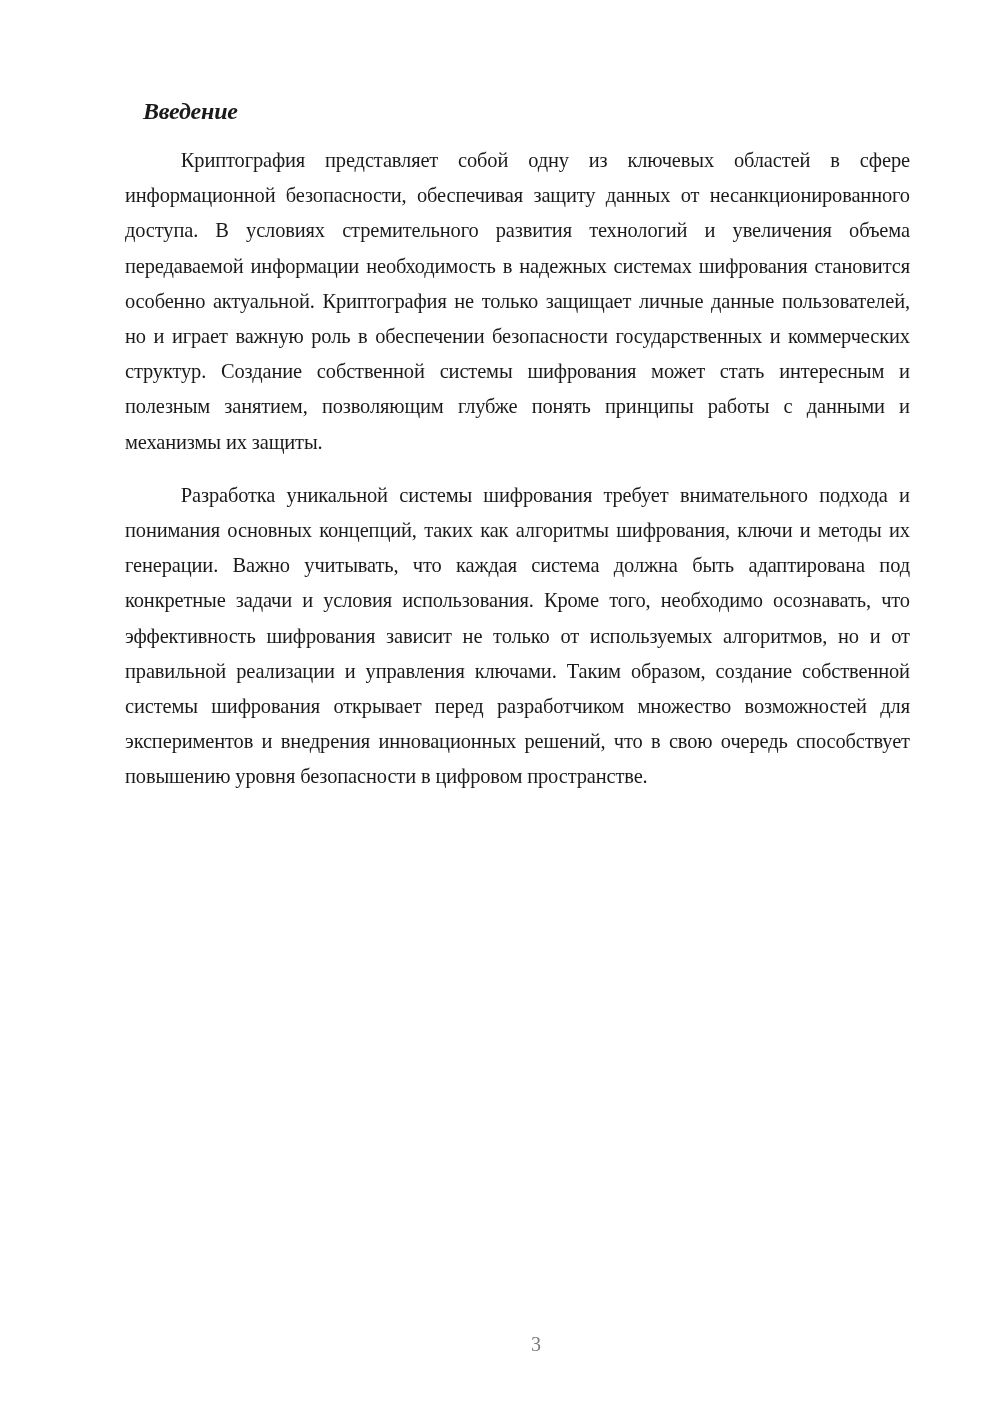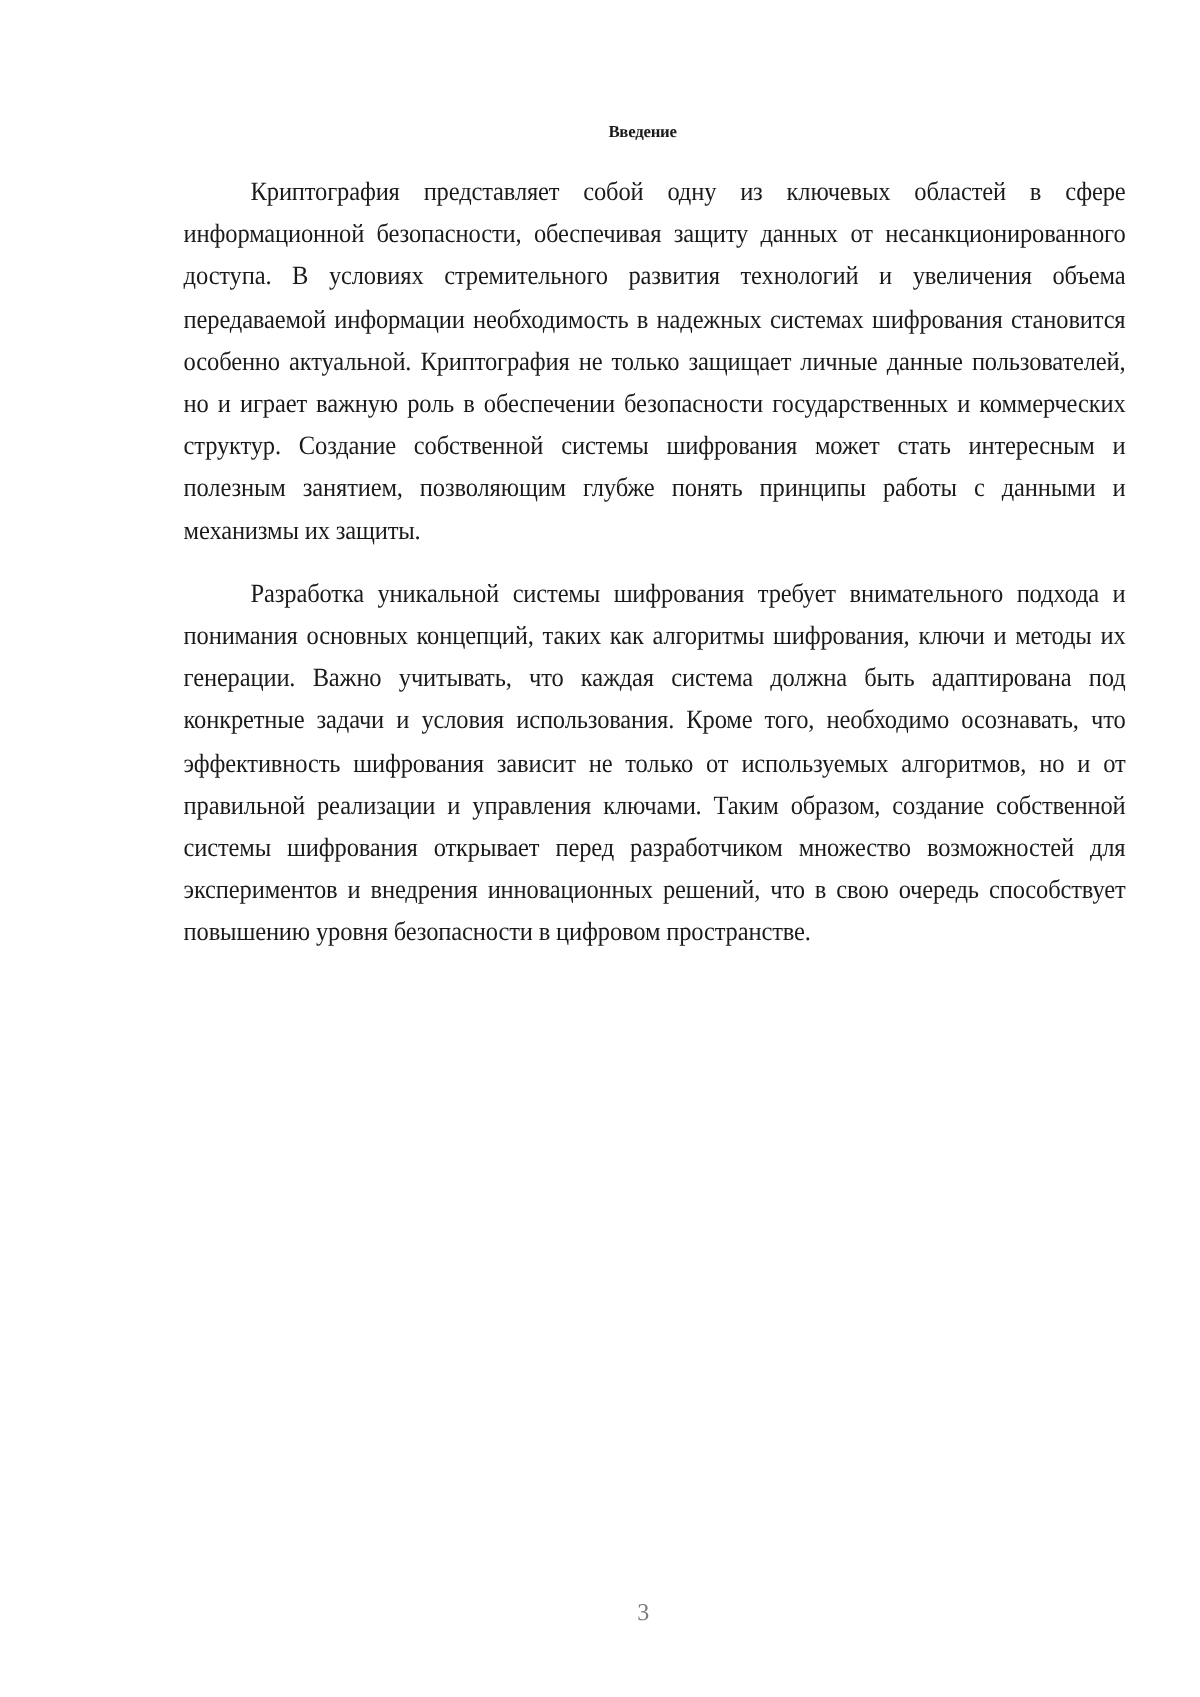--- a/index.html
+++ b/index.html
@@ -20,29 +20,30 @@
       left: 0; top: 0;
       width: 1000px;
       height: 1414px;
       background: #ffffff;
     }
     .title {
       position: absolute;
       top: 96px;
       left: 143px;
       width: 785px;
-      text-align: center;
+      text-align: left;
       font-weight: bold;
-      font-size: 14px;
+      font-size: 24px;
       line-height: 30px;
       letter-spacing: -0.2px;
+      font-style: italic;
     }
     .content {
       position: absolute;
-      left: 153px;
+      left: 125px;
       top: 142px;
       width: 785px;
     }
     .para {
       margin: 0;
       font-size: 22px;
       line-height: 35.2px;
       text-align: justify;
       text-indent: 60px;
       letter-spacing: -0.15px;

